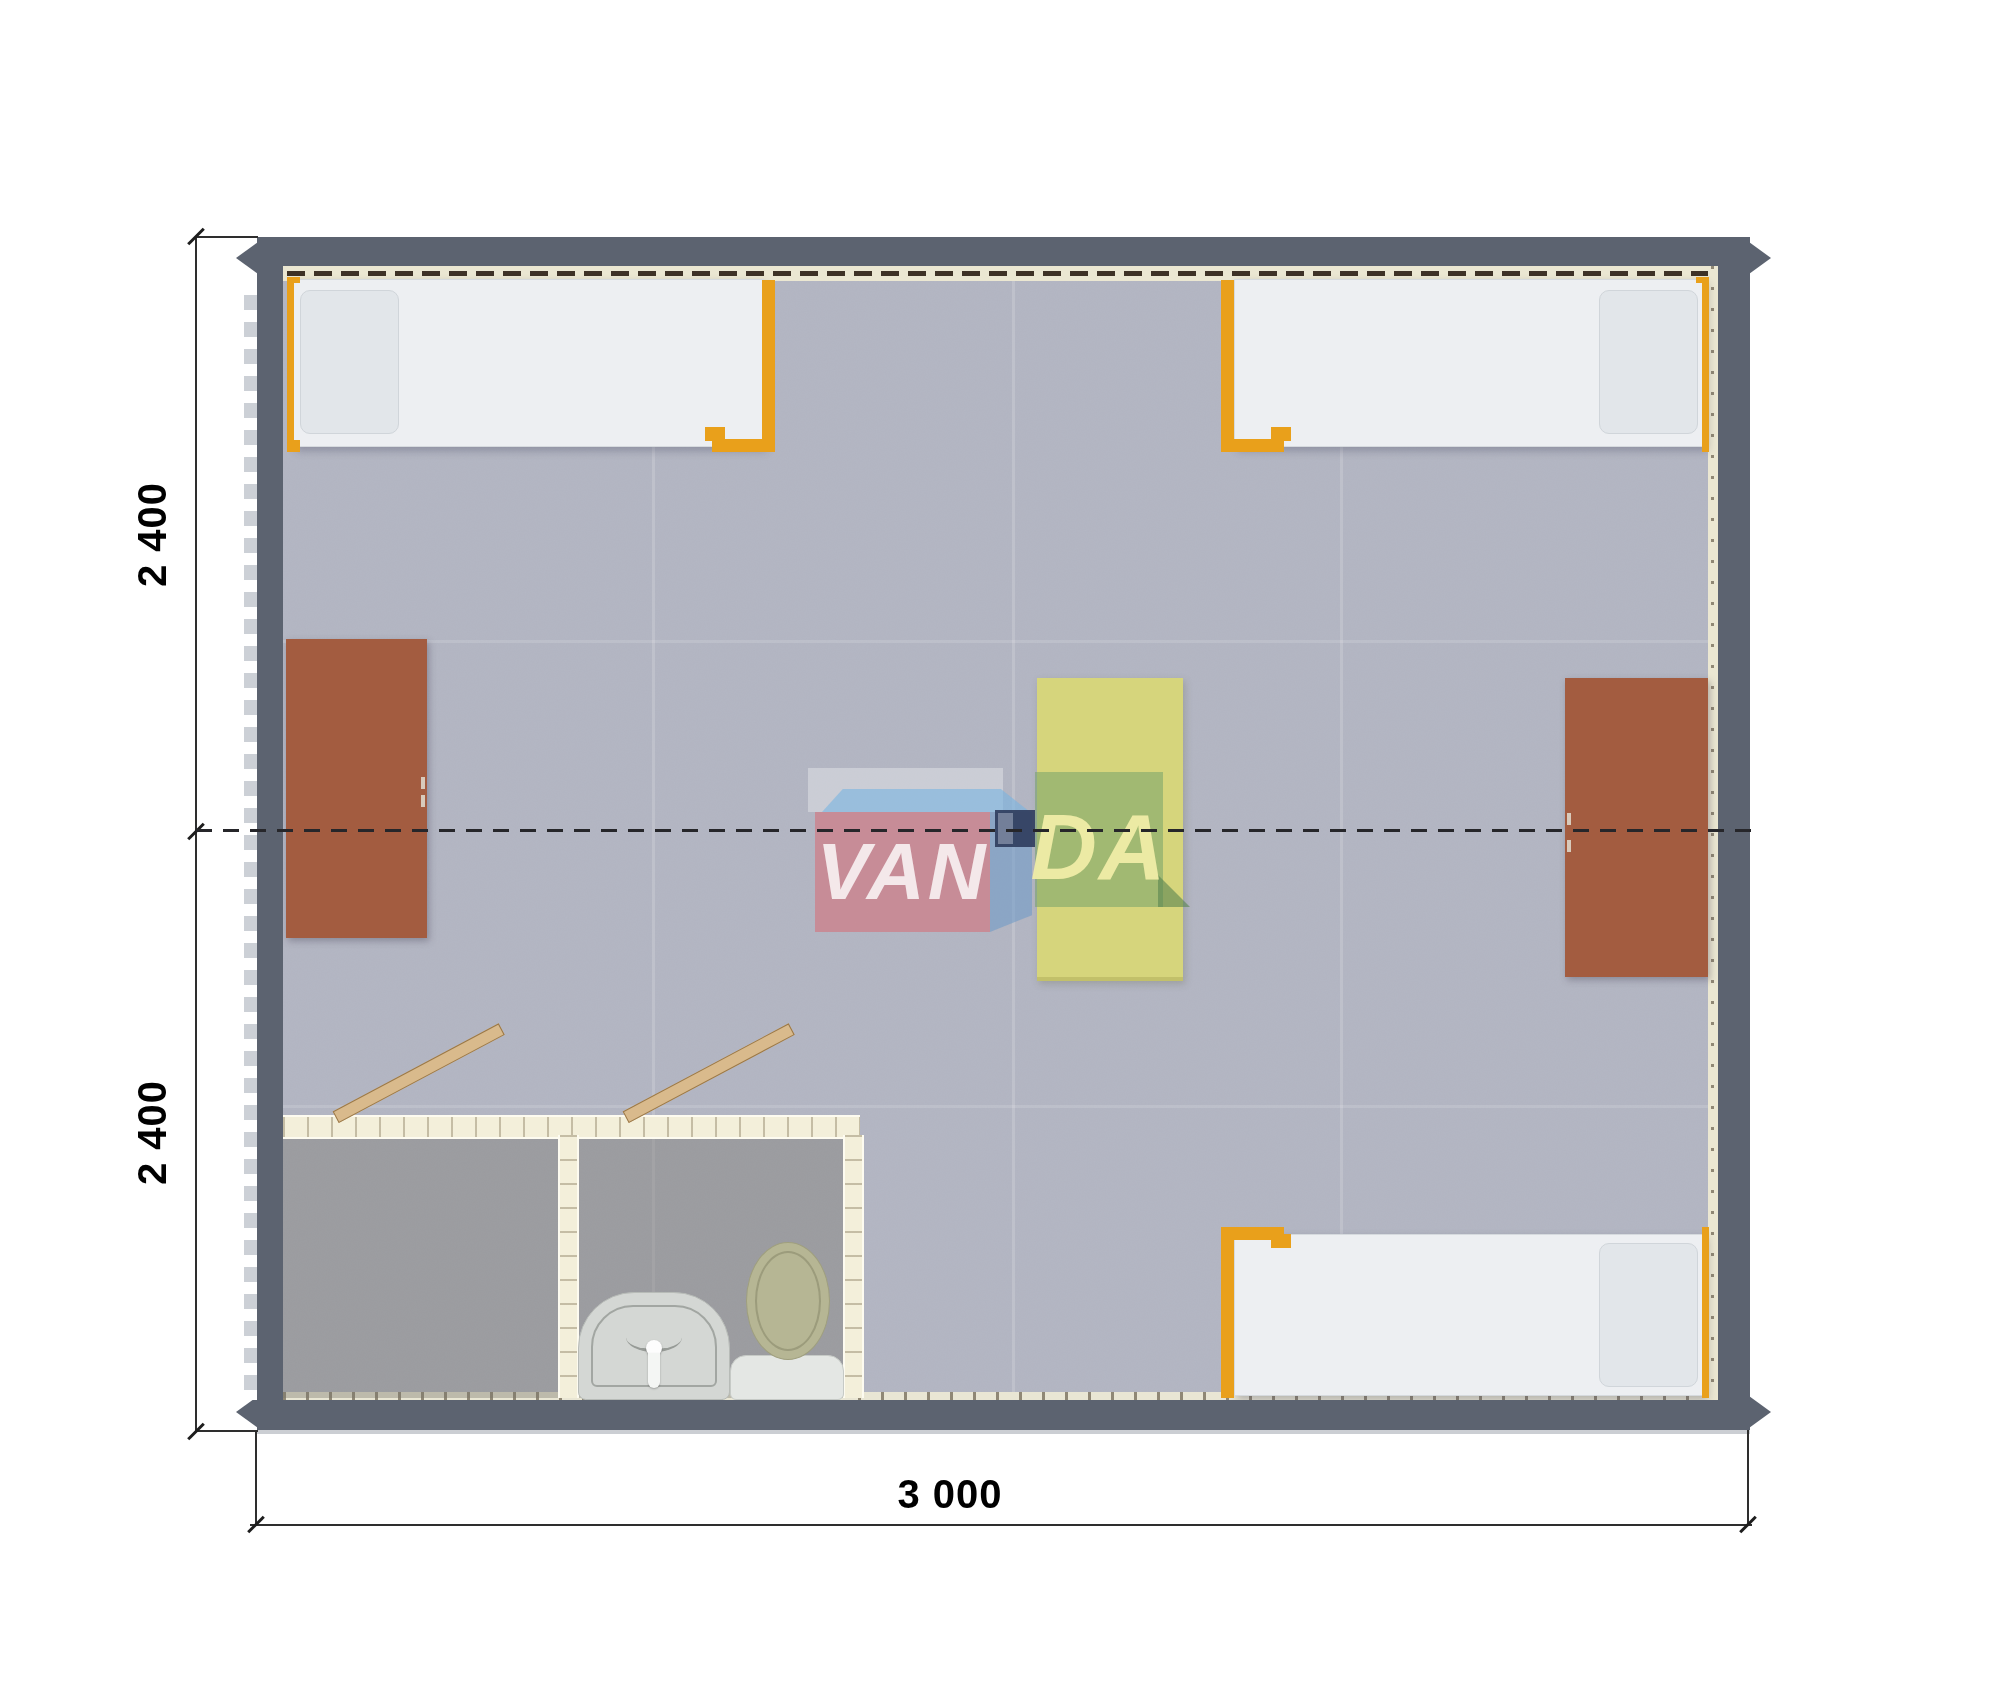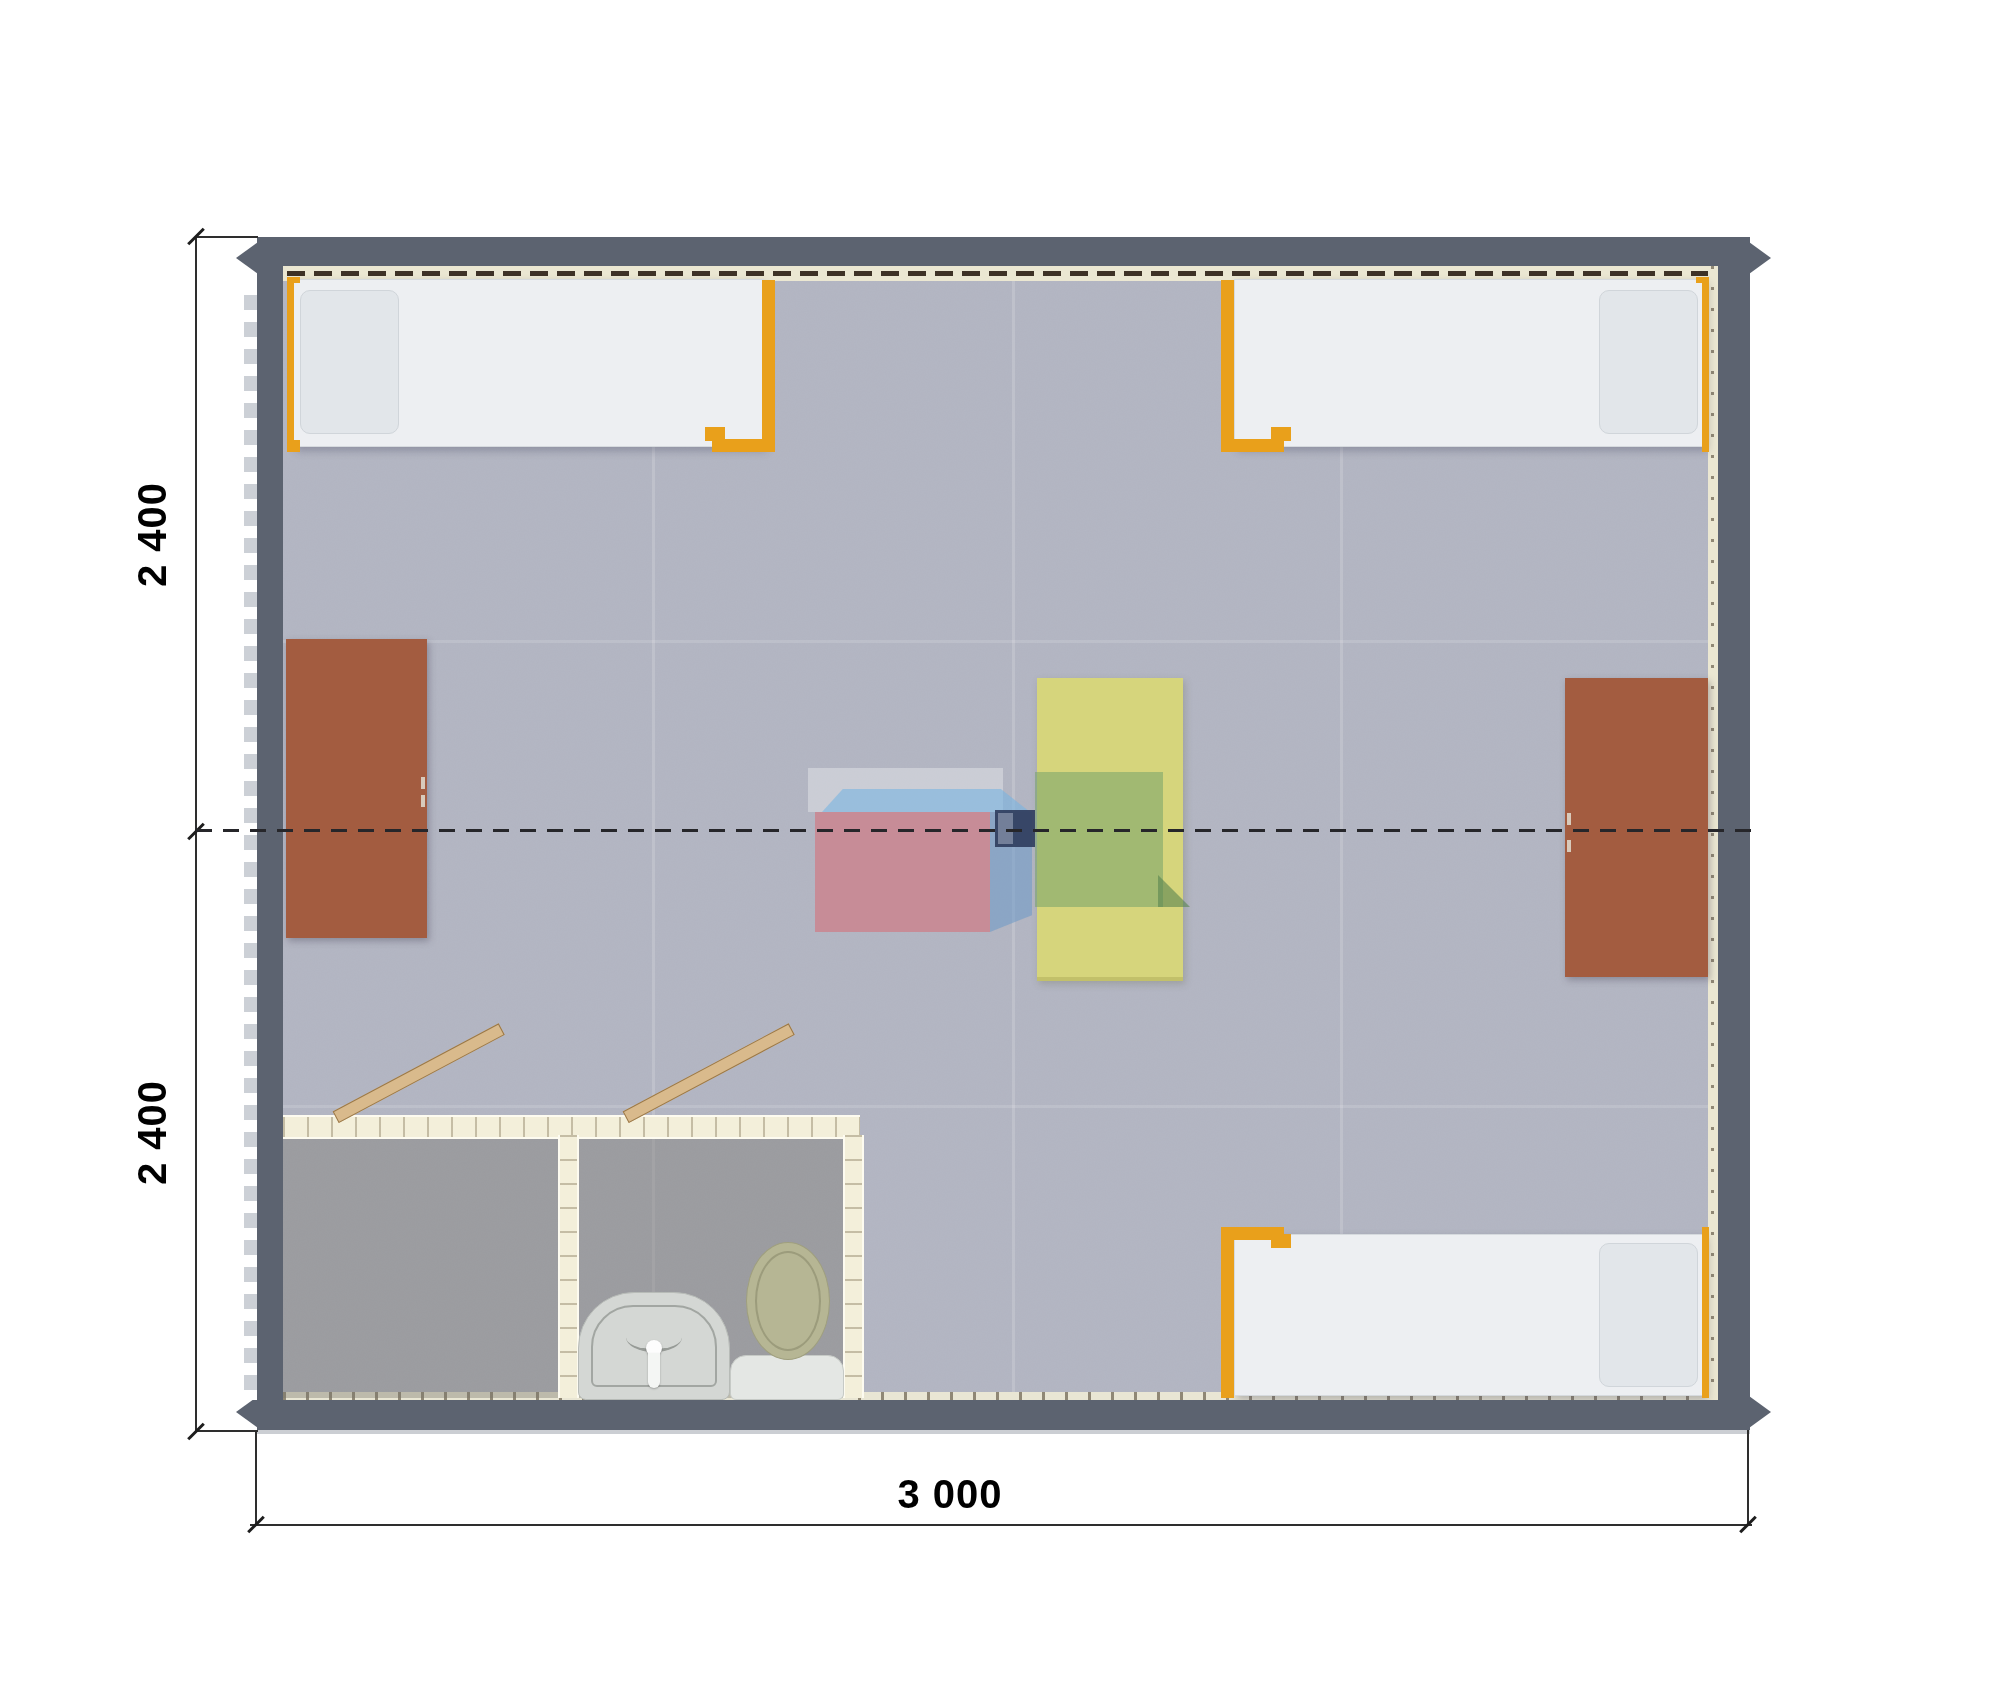--- a/index.html
+++ b/index.html
@@ -207,15 +207,17 @@
 
   <div class="abs logo">
     <div class="lg-fade"></div>
     <div class="lg-bluetop"></div>
     <div class="lg-blueside"></div>
     <div class="lg-red"></div>
     <div class="lg-navy"></div>
     <div class="lg-navy-in"></div>
     <div class="lg-green"></div>
     <div class="lg-tri"></div>
+    <div class="lg-van">VAN</div>
+    <div class="lg-da">DA</div>
   </div>
 
 </div>
 
 </body></html>

